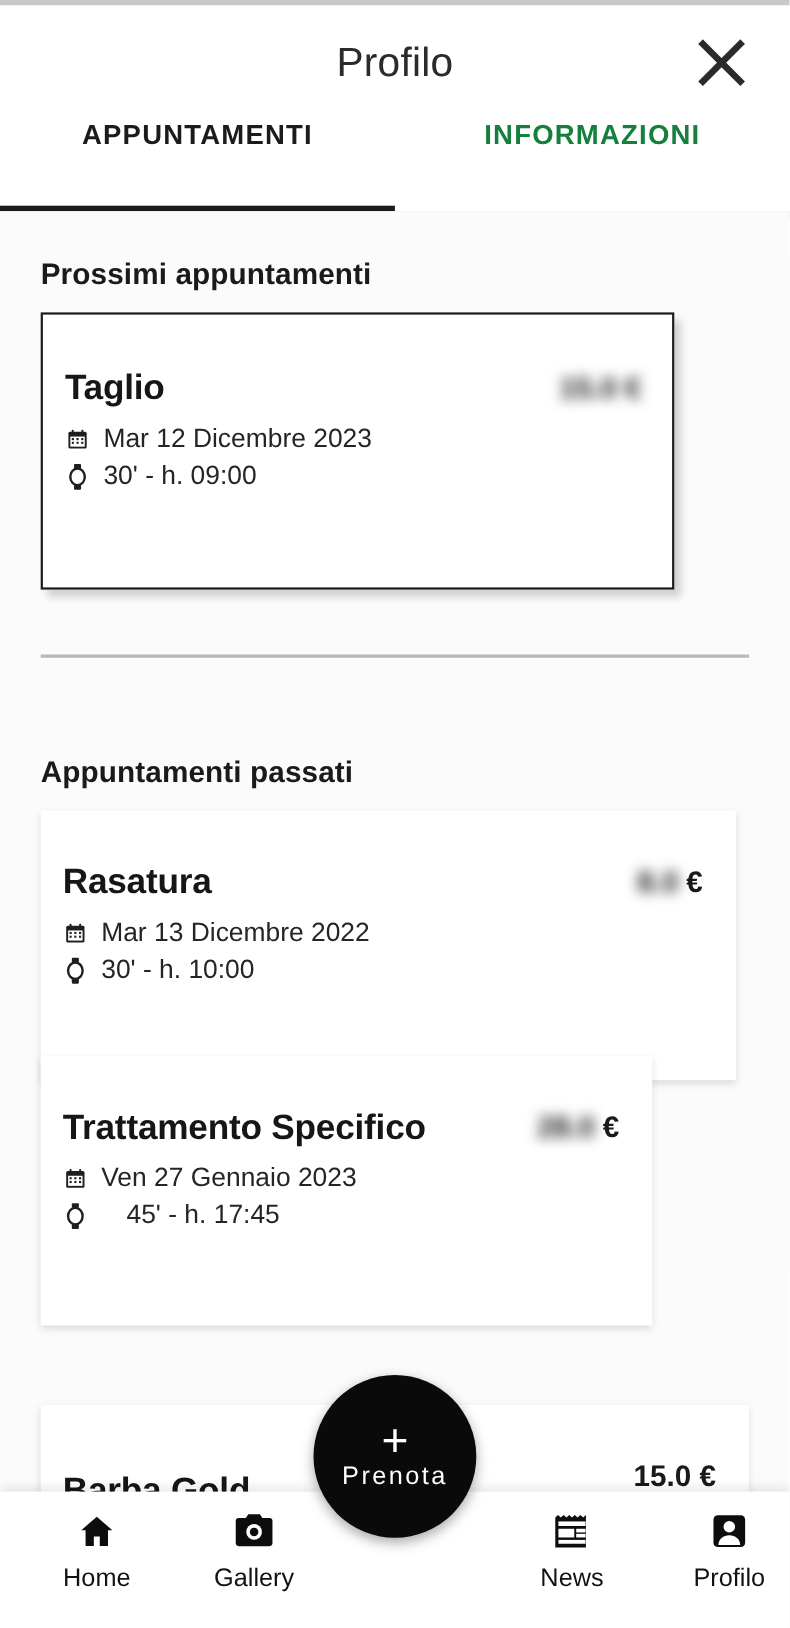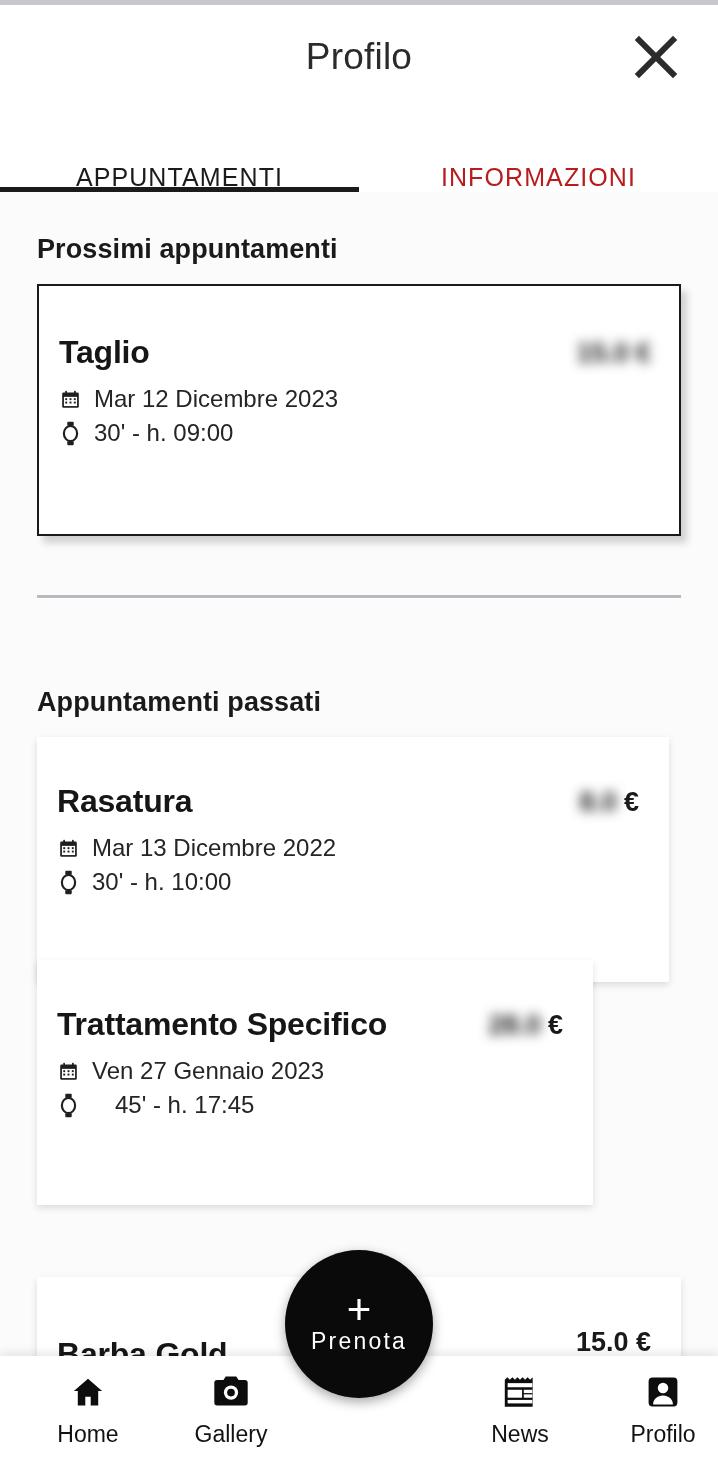--- a/index.html
+++ b/index.html
@@ -68,31 +68,31 @@
     position: absolute;
     top: 109px; left: 0;
     width: 718px;
     height: 83px;
     background: #ffffff;
     display: flex;
   }
   .tab {
     flex: 1 1 50%;
     display: flex;
-    align-items: flex-end;
+    align-items: flex-start;
     justify-content: center;
     cursor: pointer;
     font-size: 25px;
     letter-spacing: 1.1px;
-    font-weight: 400;
+    font-weight: 700;
     position: relative;
     user-select: none;
   }
   .tab.active { color: #1b1b1b; }
-  .tab.inactive { color: #b91c1c; }
+  .tab.inactive { color: #15803d; }
   .tab-underline {
     position: absolute;
     bottom: 0; left: 0;
     width: 100%;
     height: 5px;
     background: #1b1b1b;
   }
   .tabs-shadow {
     position: absolute;
     top: 192px; left: 0;
@@ -281,21 +281,21 @@
     <div class="tab inactive">
       <span>INFORMAZIONI</span>
     </div>
   </div>
   <div class="tabs-shadow"></div>
 
   <div class="content">
 
     <div class="section-title" style="position:absolute; left:37px; top:42px;">Prossimi appuntamenti</div>
 
-    <div class="card upcoming" style="position:absolute; left:37px; top:92px; width:644px; height:252px;">
+    <div class="card upcoming" style="position:absolute; left:37px; top:92px; width:576px; height:252px;">
       <div class="card-inner">
         <div class="card-title" style="position:absolute; left:20px; top:50px;">Taglio</div>
 
         <div class="card-row" style="position:absolute; left:20px; top:98px;">
           <span class="glyph">
             <svg width="21" height="21" viewBox="0 0 24 24" aria-hidden="true">
               <rect x="2.5" y="4" width="19" height="17.5" rx="1.6" fill="#1f1f1f"></rect>
               <rect x="4.5" y="9" width="15" height="10.5" fill="#ffffff"></rect>
               <rect x="6" y="2" width="2" height="4" rx="0.8" fill="#1f1f1f"></rect>
               <rect x="16" y="2" width="2" height="4" rx="0.8" fill="#1f1f1f"></rect>

